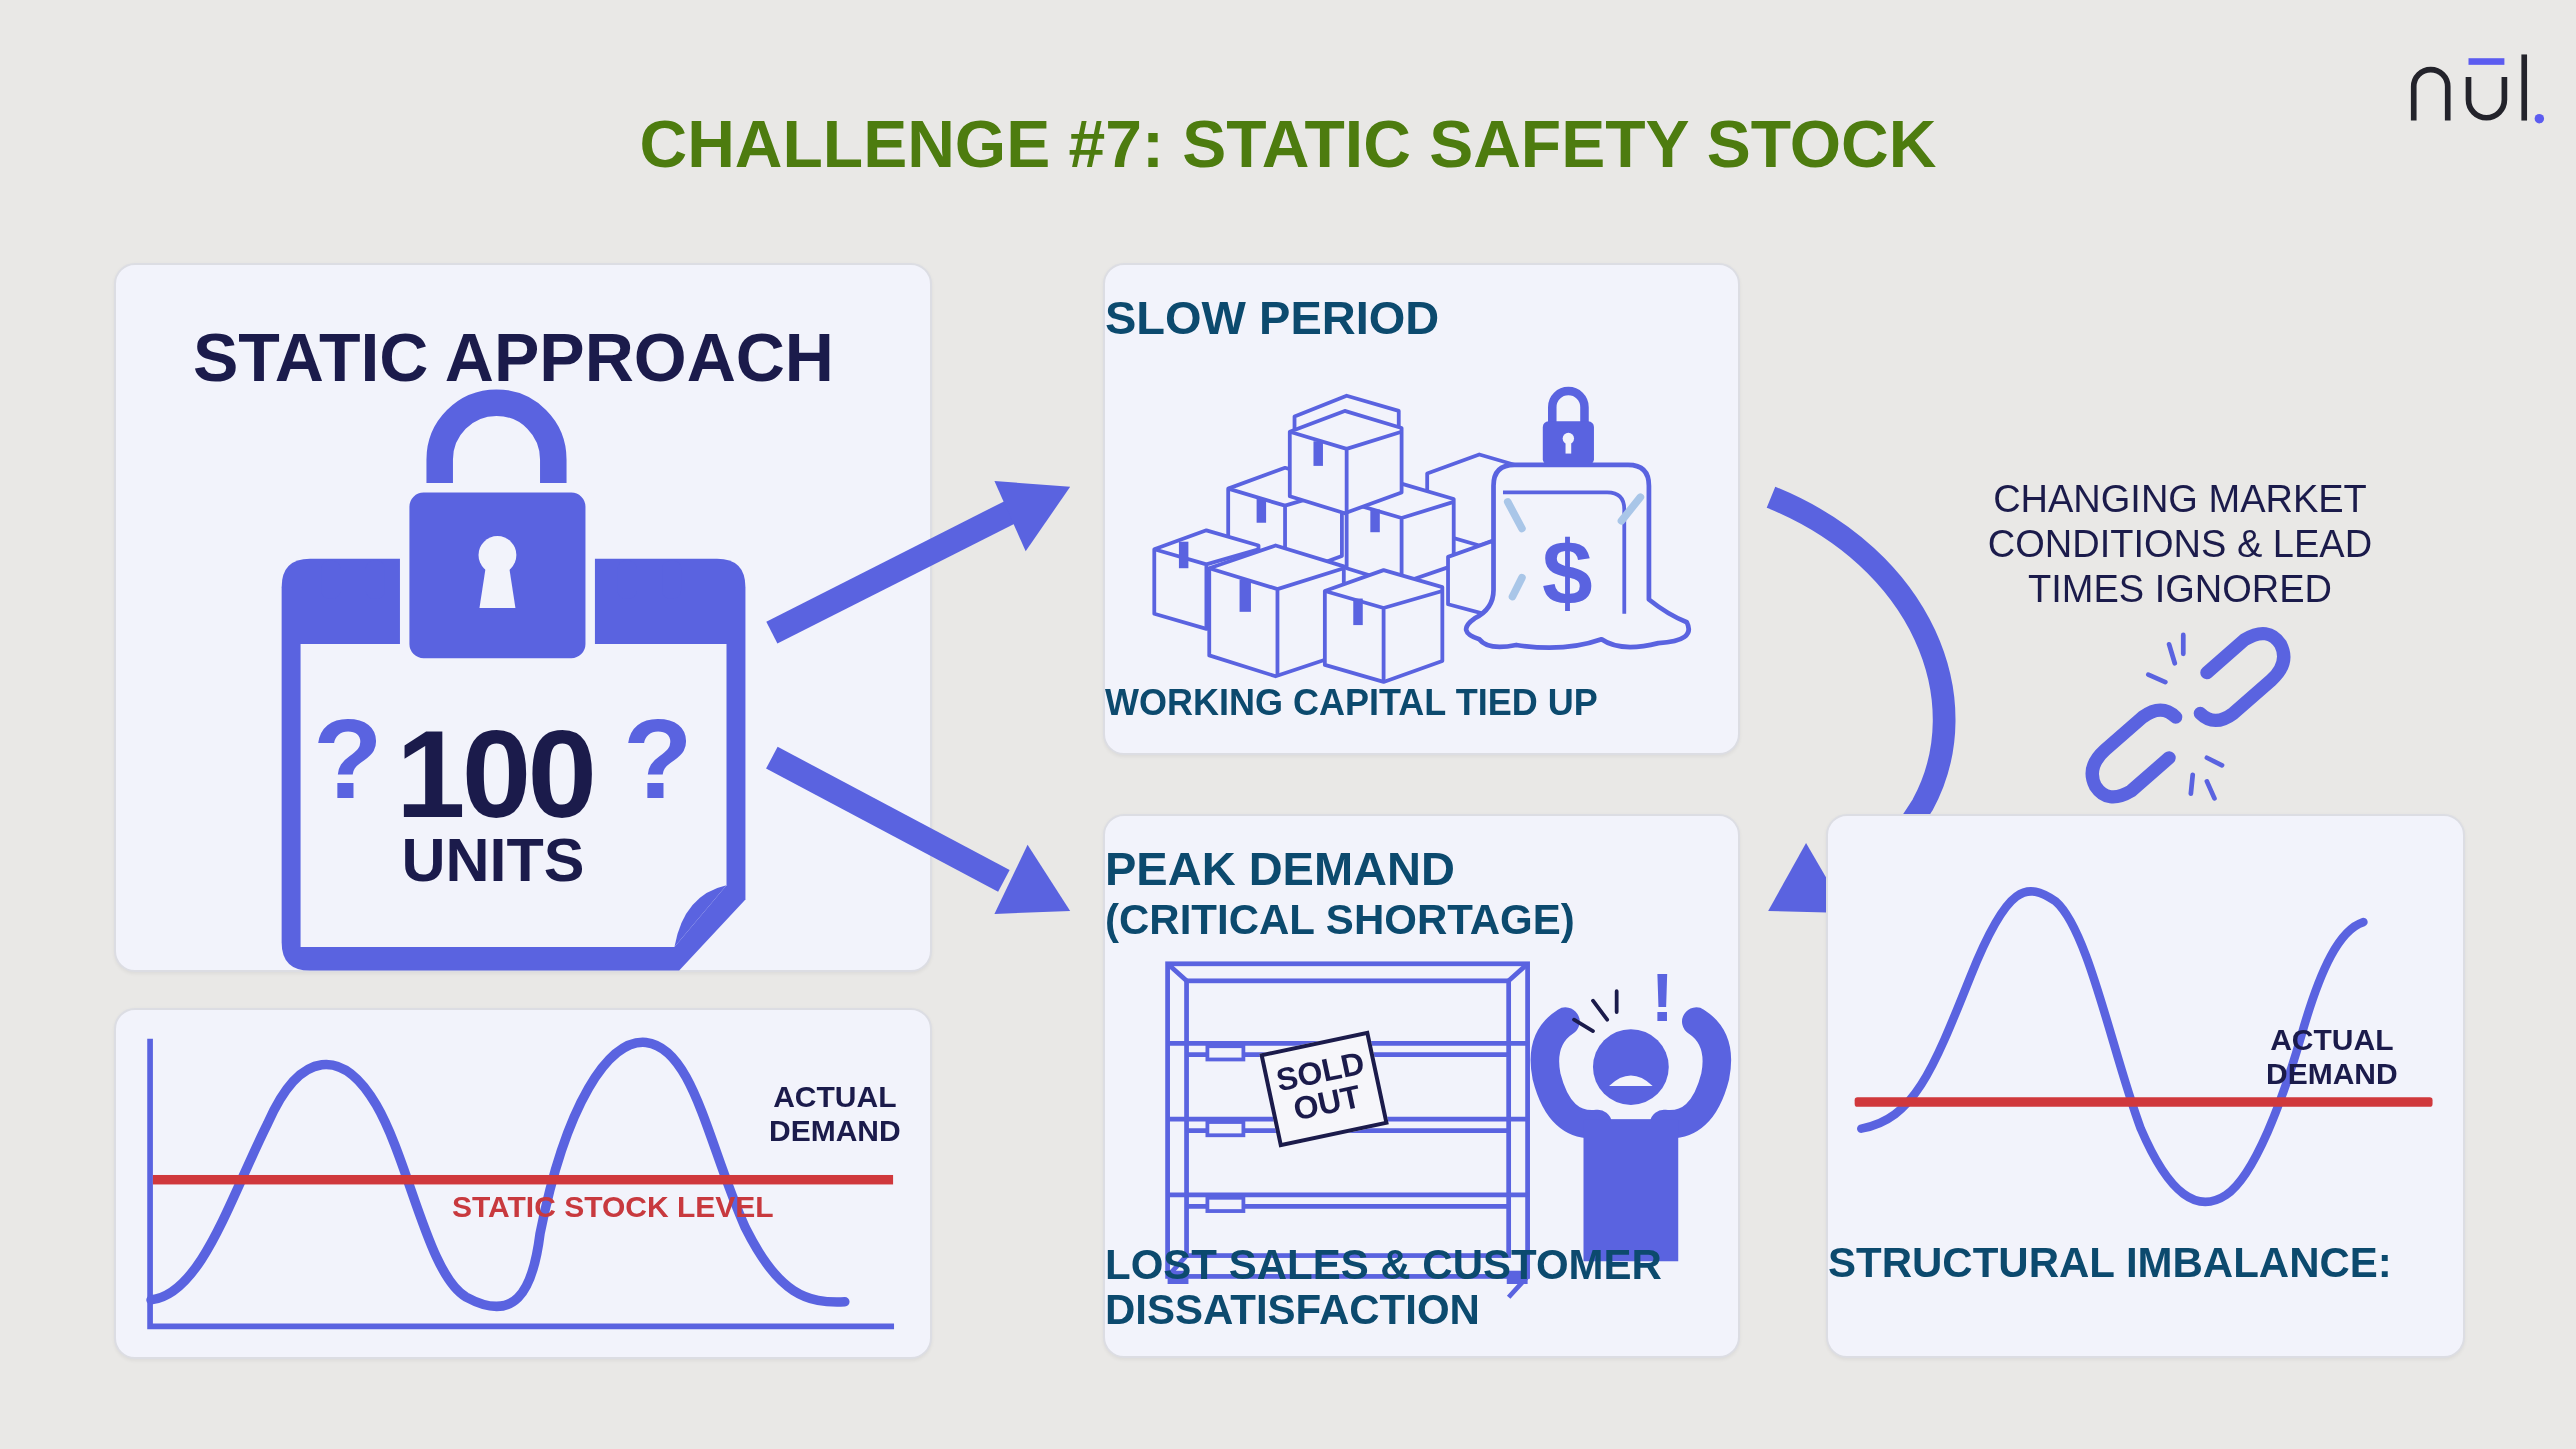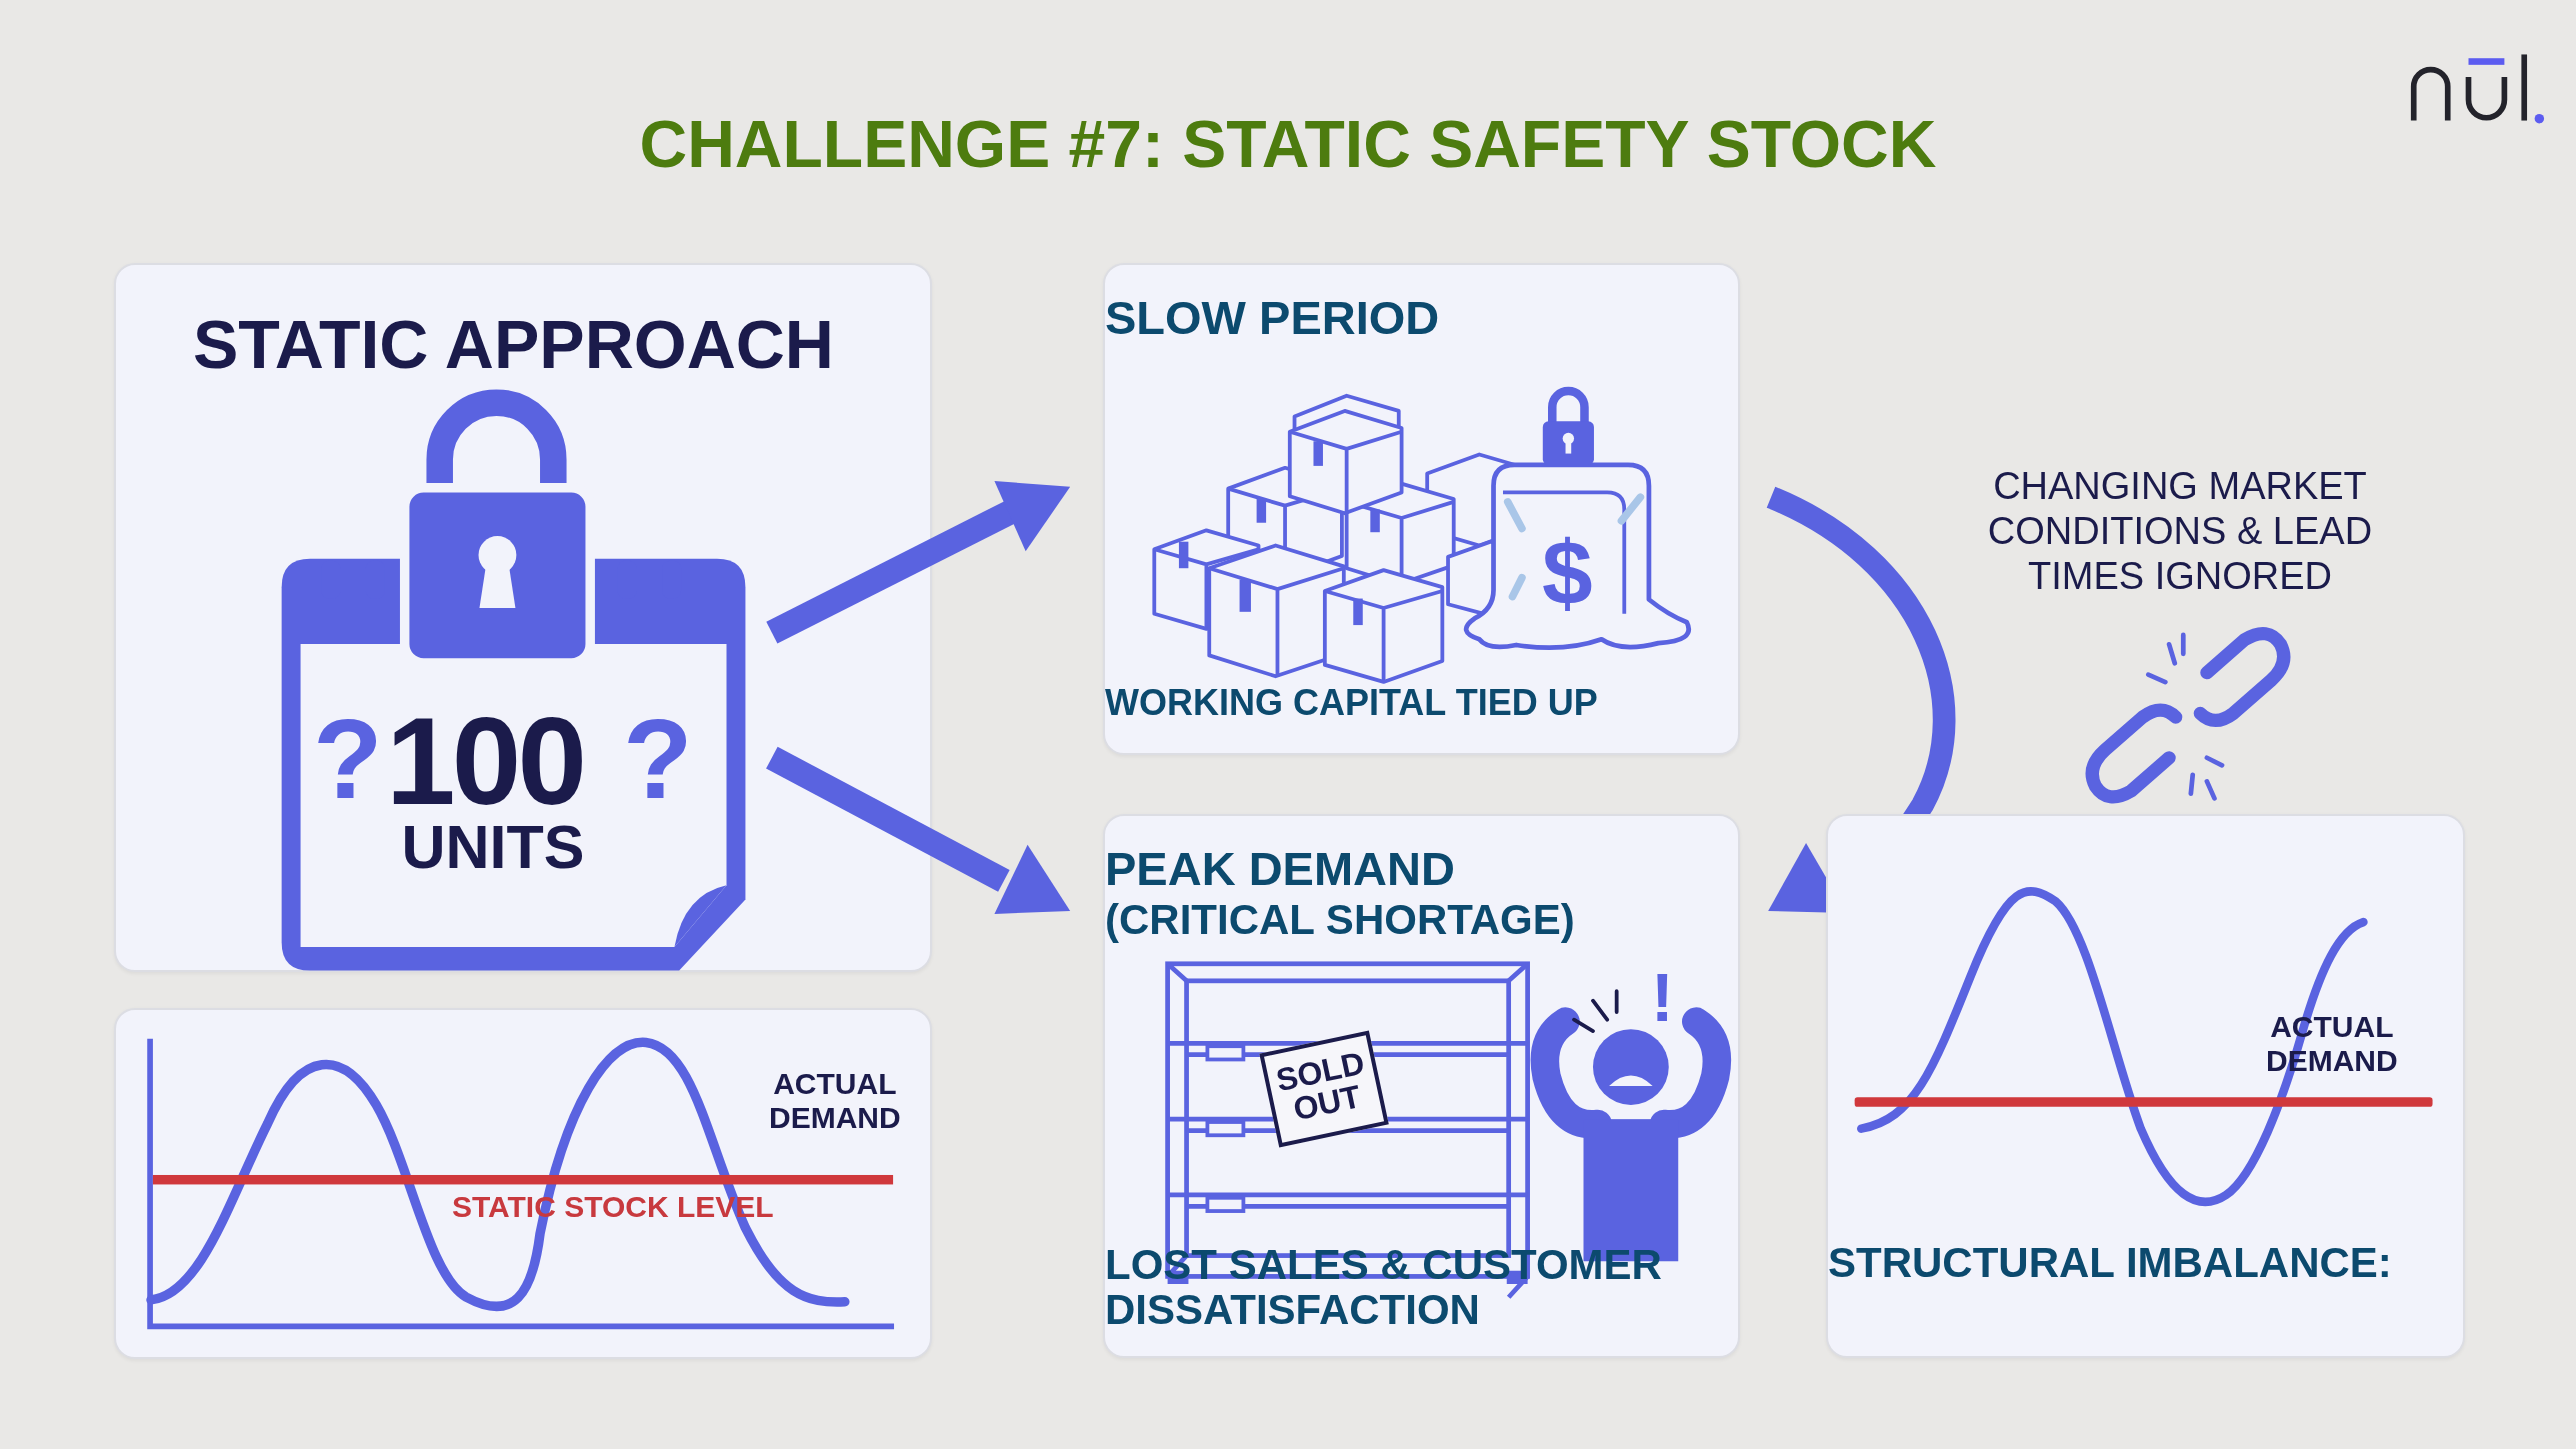--- a/index.html
+++ b/index.html
@@ -1,20 +1,20 @@
 <!DOCTYPE html>
 <html style="font-size:15px"><head>
 <meta charset="utf-8">
 <style>
   html,body{margin:0;padding:0;}
   body{width:2576px;height:1449px;background:#E9E8E6;position:relative;overflow:hidden;font-family:"Liberation Sans","DejaVu Sans",sans-serif;}
   .title{position:absolute;left:0;width:2576px;top:106px;text-align:center;font-weight:700;font-size:66px;letter-spacing:0px;color:#4d7c0f;}
   .logo{position:absolute;left:2406px;top:45px;width:142px;height:85px;}
   .card{position:absolute;background:#F2F3FB;border:2.8px solid #DCDDE3;border-radius:21px;box-shadow:0 1.9px 3.8px rgba(0,0,0,0.05);}
-  .dark{color:#1B1B4B;font-weight:700;}
+  .dark{color:#1B1B4B;font-weight:700;margin-top:13px;}
   .h-static{position:absolute;left:0;width:100%;top:38px;text-align:center;font-size:68px;}
   .ctext{position:absolute;width:100%;left:0;font-weight:700;color:#0c4a6e;}
   svg{position:absolute;overflow:visible;}
   .abs{position:absolute;}
 </style>
 </head>
 <body>
 
 <div class="title">CHALLENGE #7: STATIC SAFETY STOCK</div>
 
@@ -43,21 +43,21 @@
     <rect x="264" y="312" width="20" height="40" rx="8" fill="#5A63E0"></rect>
     <rect x="530" y="312" width="20" height="40" rx="8" fill="#5A63E0"></rect>
     <rect x="577" y="312" width="20" height="40" rx="8" fill="#5A63E0"></rect>
 
     <rect x="305" y="235" width="196" height="185" rx="20" fill="#5A63E0" stroke="#F2F3FB" stroke-width="10"></rect>
 
     <circle cx="403" cy="306" r="20" fill="#F2F3FB"></circle>
     <path d="M392 310 h22 l8 52 h-38 z" fill="#F2F3FB"></path>
   </svg>
   <div class="abs" style="left:197px;top:428px;font-size:114px;font-weight:700;color:#5A63E0;">?</div>
-  <div class="abs dark" style="left:270px;top:424px;font-size:125px;letter-spacing:-3.8px;">100</div>
+  <div class="abs dark" style="left:280px;top:424px;font-size:125px;letter-spacing:-3.8px;">100</div>
   <div class="abs" style="left:507px;top:428px;font-size:114px;font-weight:700;color:#5A63E0;">?</div>
   <div class="abs dark" style="left:0;width:814px;text-align:center;top:547px;font-size:61px;left:-30px;">UNITS</div>
 </div>
 
 <svg style="left:0;top:0;" width="2576" height="1449" viewBox="0 0 2720 1530">
   <line x1="815" y1="668" x2="1068" y2="540" stroke="#5A63E0" stroke-width="26"></line>
   <polygon points="1050,508 1130,514 1083,582" fill="#5A63E0"></polygon>
   <line x1="815" y1="800" x2="1060" y2="930" stroke="#5A63E0" stroke-width="26"></line>
   <polygon points="1085,892 1130,962 1050,965" fill="#5A63E0"></polygon>
 </svg>

